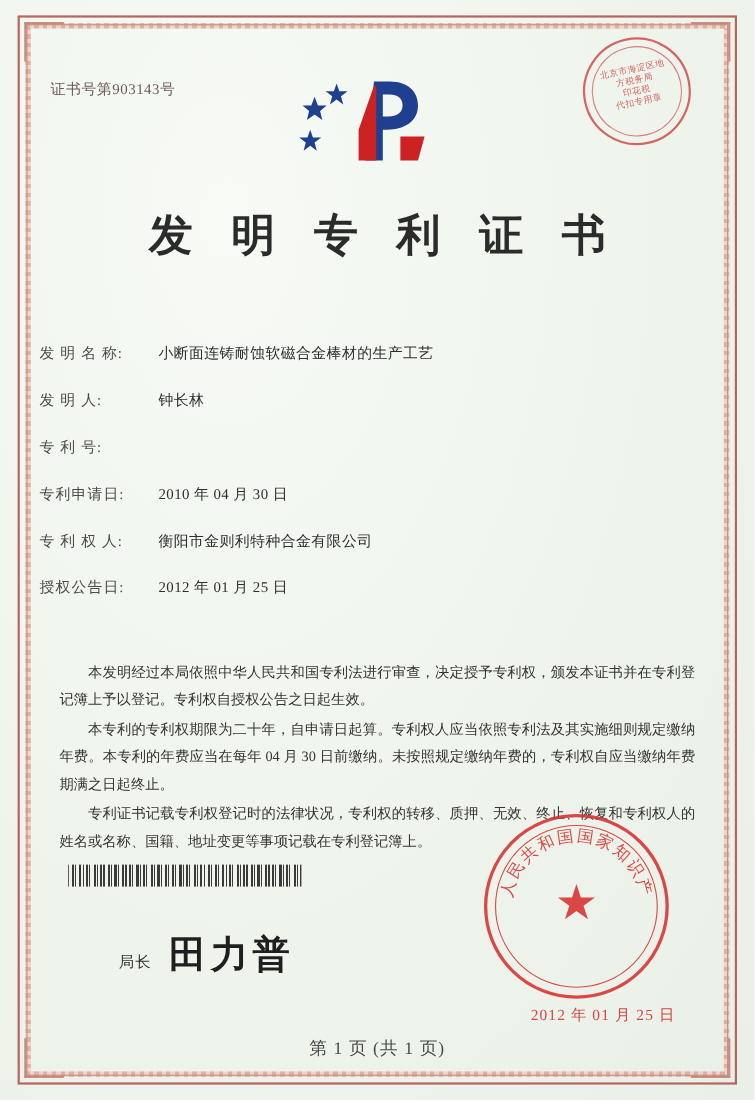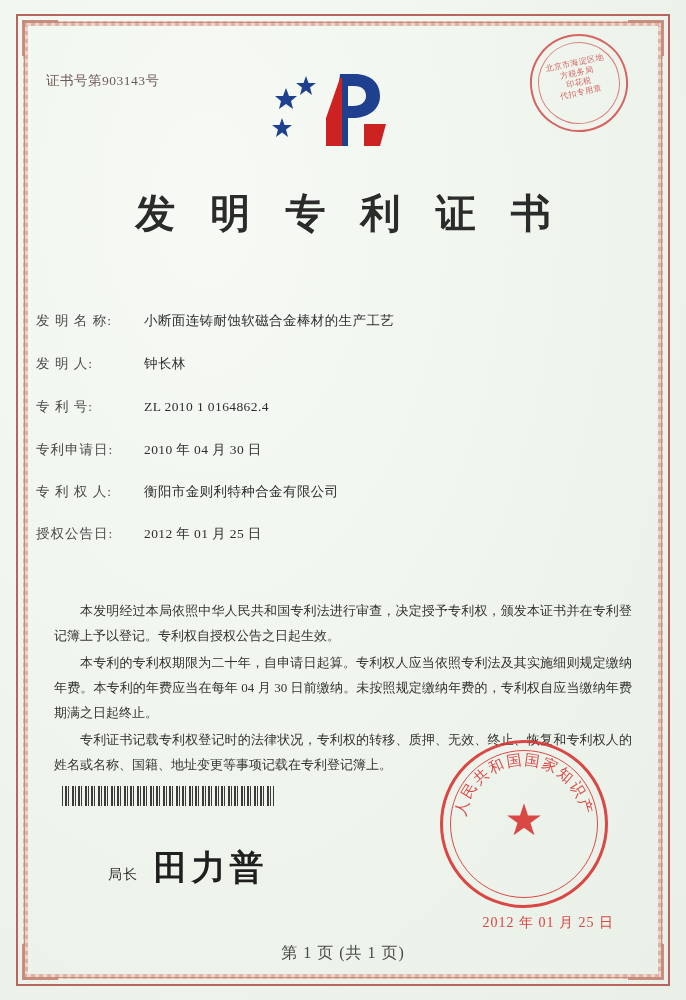--- a/index.html
+++ b/index.html
@@ -302,21 +302,20 @@
     <div class="field-row">
       <div class="flabel">发 明 名 称:</div>
       <div class="fvalue">小断面连铸耐蚀软磁合金棒材的生产工艺</div>
     </div>
     <div class="field-row">
       <div class="flabel">发 明 人:</div>
       <div class="fvalue">钟长林</div>
     </div>
     <div class="field-row">
       <div class="flabel">专 利 号:</div>
-      <div class="fvalue">ZL 2010 1 0164862.4</div>
     </div>
     <div class="field-row tight">
       <div class="flabel">专利申请日:</div>
       <div class="fvalue">2010 年 04 月 30 日</div>
     </div>
     <div class="field-row tight">
       <div class="flabel">专 利 权 人:</div>
       <div class="fvalue">衡阳市金则利特种合金有限公司</div>
     </div>
     <div class="field-row tight">

